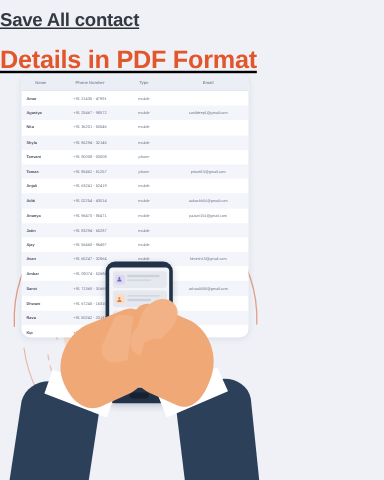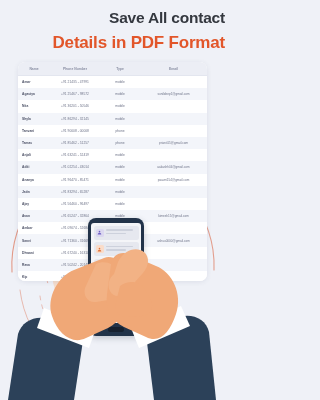--- a/index.html
+++ b/index.html
@@ -4,28 +4,28 @@
 <style>
   html,body{margin:0;padding:0;}
   body{
     width:225px;height:400px;overflow:hidden;position:relative;
     background:#eff1f7;
     font-family:"Liberation Sans", sans-serif;
   }
   #stage{position:absolute;inset:0;width:225px;height:400px;overflow:hidden;}
 
   
-  .heading-wrap{position:absolute;left:0;top:0;width:225px;text-align:right;z-index:40;}
+  .heading-wrap{position:absolute;left:0;top:0;width:225px;text-align:left;z-index:40;text-decoration:underline;}
   .h-line1{
     font-size:15.5px;font-weight:bold;color:#34383f;letter-spacing:-0.2px;
     margin-top:9px;line-height:1.15;
   }
   .h-line2{
-    font-size:17px;font-weight:bold;color:#e2562a;letter-spacing:-0.2px;
-    margin-top:6px;line-height:1.15;
+    font-size:21px;font-weight:bold;color:#e2562a;letter-spacing:-0.2px;
+    margin-top:12px;line-height:1.15;
   }
 
   
   .rings{position:absolute;left:-6px;top:150px;width:240px;height:250px;z-index:5;pointer-events:none;}
 
   
   .blob{
     position:absolute;left:52px;top:212px;width:118px;height:118px;border-radius:50%;
     background:#f6d9c6;opacity:.85;z-index:6;
   }

